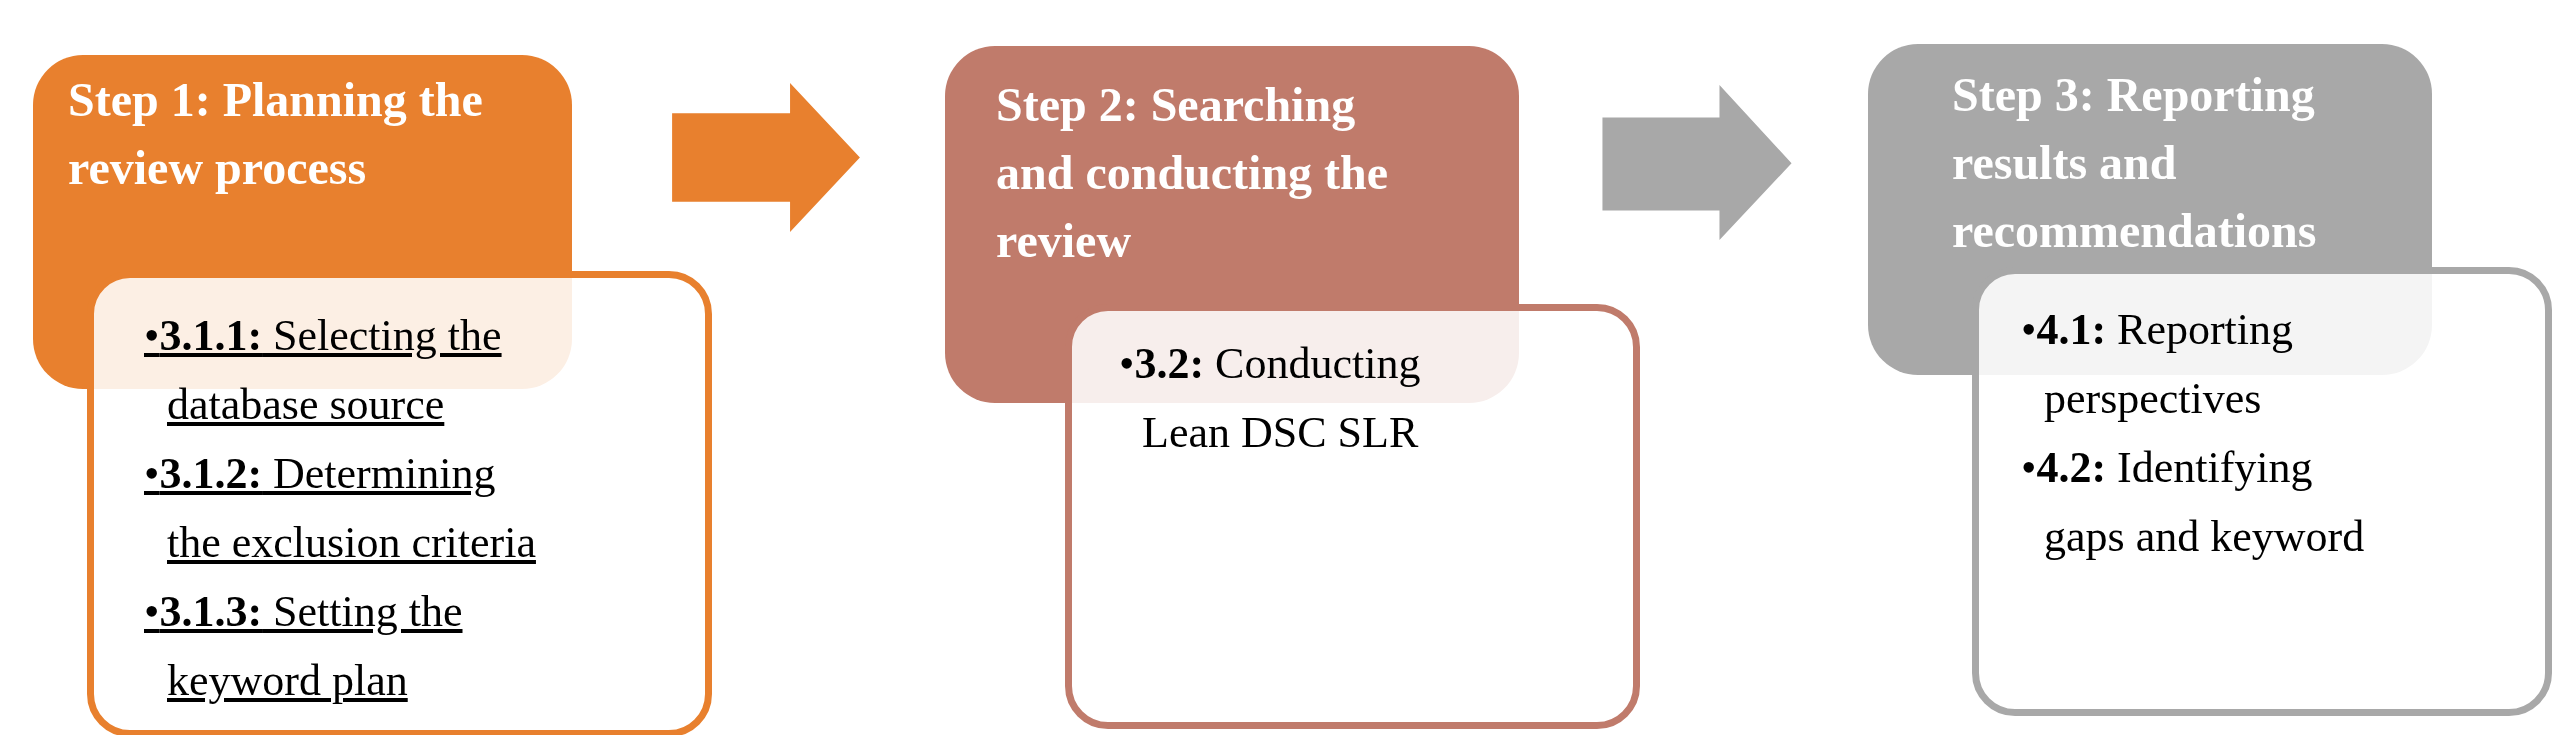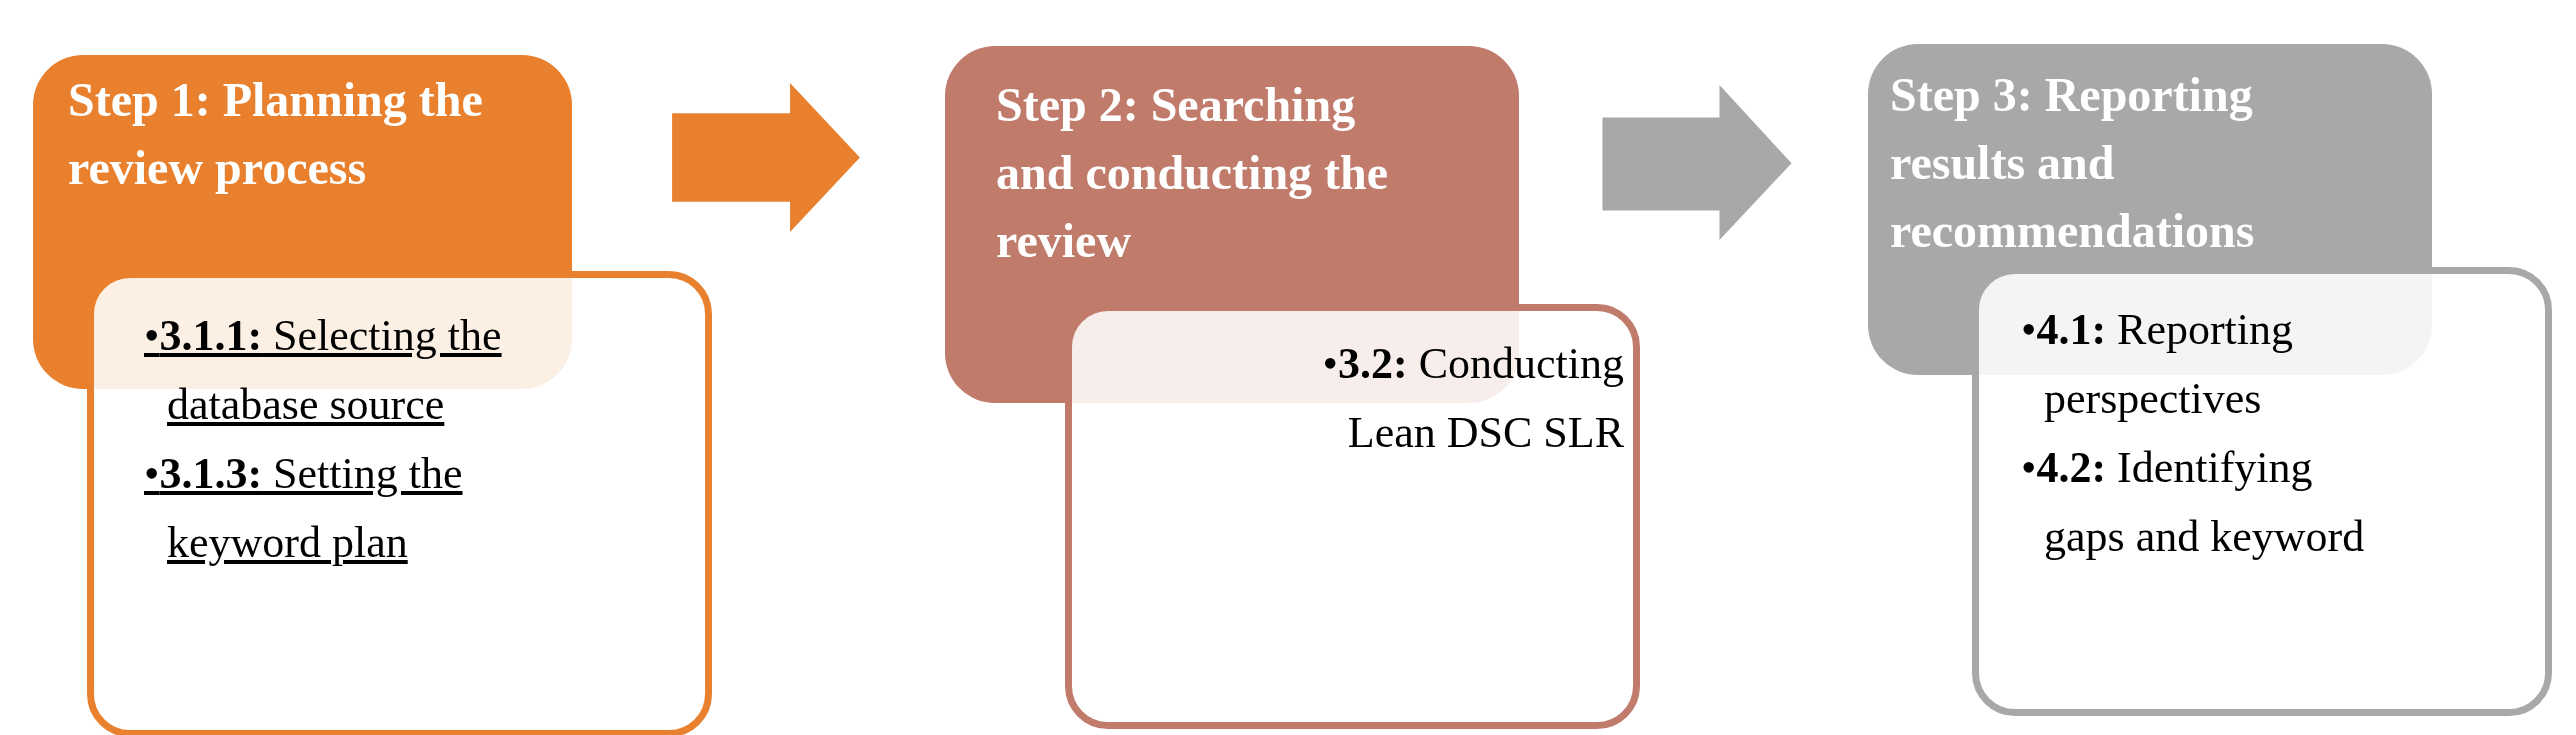--- a/index.html
+++ b/index.html
@@ -12,37 +12,37 @@
   #step1-header{left:33px;top:31px;width:539px;height:334px;}
   #step2-header{left:945px;top:22px;width:574px;height:357px;}
   #step3-header{left:1868px;top:20px;width:564px;height:331px;}
   
   .step-title{
     position:absolute;color:#ffffff;font-weight:bold;font-size:48px;
     line-height:68px;white-space:pre-line;letter-spacing:0px;
   }
   #step1-title{left:68px;top:42px;width:497px;}
   #step2-title{left:996px;top:47px;width:513px;}
-  #step3-title{left:1890px;top:37px;width:513px;}
+  #step3-title{left:1952px;top:37px;width:513px;}
   
   .detail-box{
     position:absolute;background:rgba(255,255,255,0.87);
     border-style:solid;border-width:7px;border-radius:43px;
     box-sizing:border-box;z-index:2;
   }
   #step1-detail{left:87px;top:247px;width:625px;height:466px;}
   #step2-detail{left:1065px;top:280px;width:575px;height:425px;}
   #step3-detail{left:1972px;top:243px;width:580px;height:449px;}
   
   .bullet-list{
     position:absolute;z-index:3;margin:0;padding:0;list-style:none;
     font-size:44px;line-height:69px;color:#000000;
   }
   #step1-list{left:144px;top:277px;width:544px;text-decoration:underline;}
-  #step2-list{left:1119px;top:305px;width:505px;text-align:right;}
+  #step2-list{left:1119px;top:305px;width:505px;}
   #step3-list{left:2021px;top:271px;width:513px;}
   .bullet-list li{
     margin:0;padding-left:23px;text-indent:-23px;white-space:pre-line;
   }
   .bullet-list .num{font-weight:bold;}
   
   .flow-arrow{position:absolute;z-index:1;}
   #arrow1{left:672px;top:59px;}
   #arrow2{left:1602px;top:61px;}
 </style>
@@ -51,20 +51,22 @@
 
 <div id="canvas">
 
   <div class="header-box" id="step1-header" style="background-color: rgb(232, 128, 46);"></div>
   <div class="step-title" id="step1-title">Step 1: Planning the
 review process</div>
   <div class="detail-box" id="step1-detail" style="border-color: rgb(232, 128, 46);"></div>
   <ul class="bullet-list" id="step1-list">
     <li><span class="bullet">•</span><span class="num">3.1.1:</span><span> Selecting the
 database source</span></li>
+    <li><span class="bullet">•</span><span class="num">3.1.2:</span><span> Determining
+the exclusion criteria</span></li>
     <li><span class="bullet">•</span><span class="num">3.1.3:</span><span> Setting the
 keyword plan</span></li>
   </ul>
 
   <svg class="flow-arrow" id="arrow1" width="188" height="149" viewBox="0 0 242 192">
     <polygon points="0,39 152,39 152,0 242,96 152,192 152,153 0,153" fill="#E8802E"></polygon>
   </svg>
 
   <div class="header-box" id="step2-header" style="background-color: rgb(192, 123, 107);"></div>
   <div class="step-title" id="step2-title">Step 2: Searching

